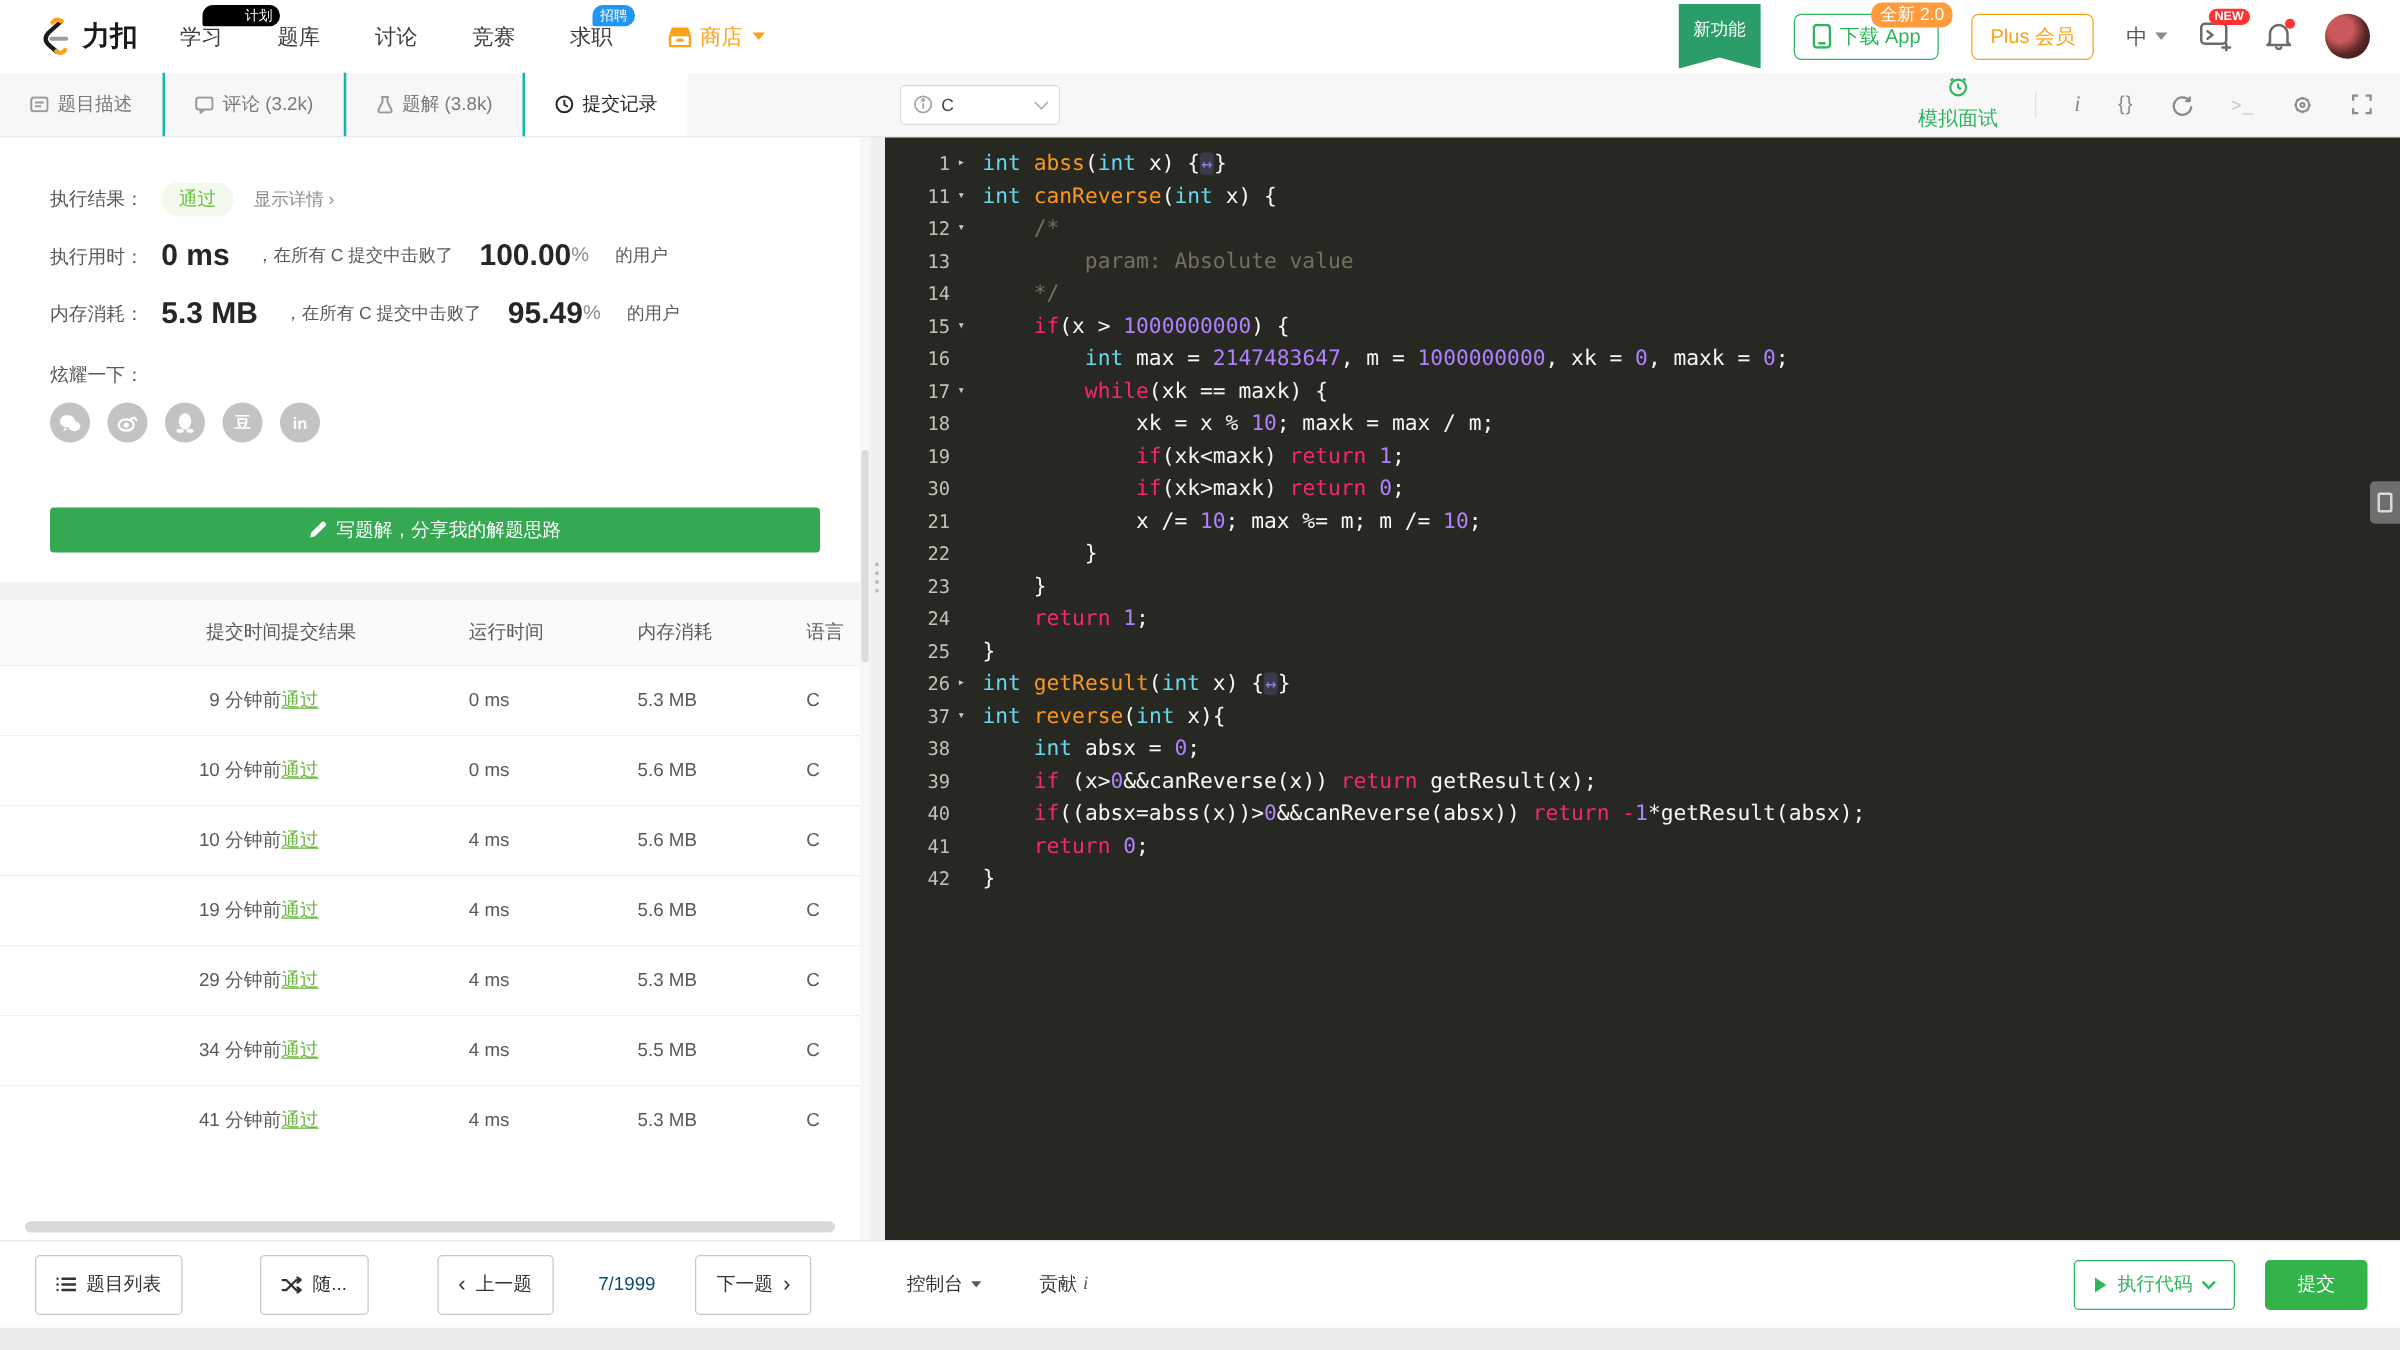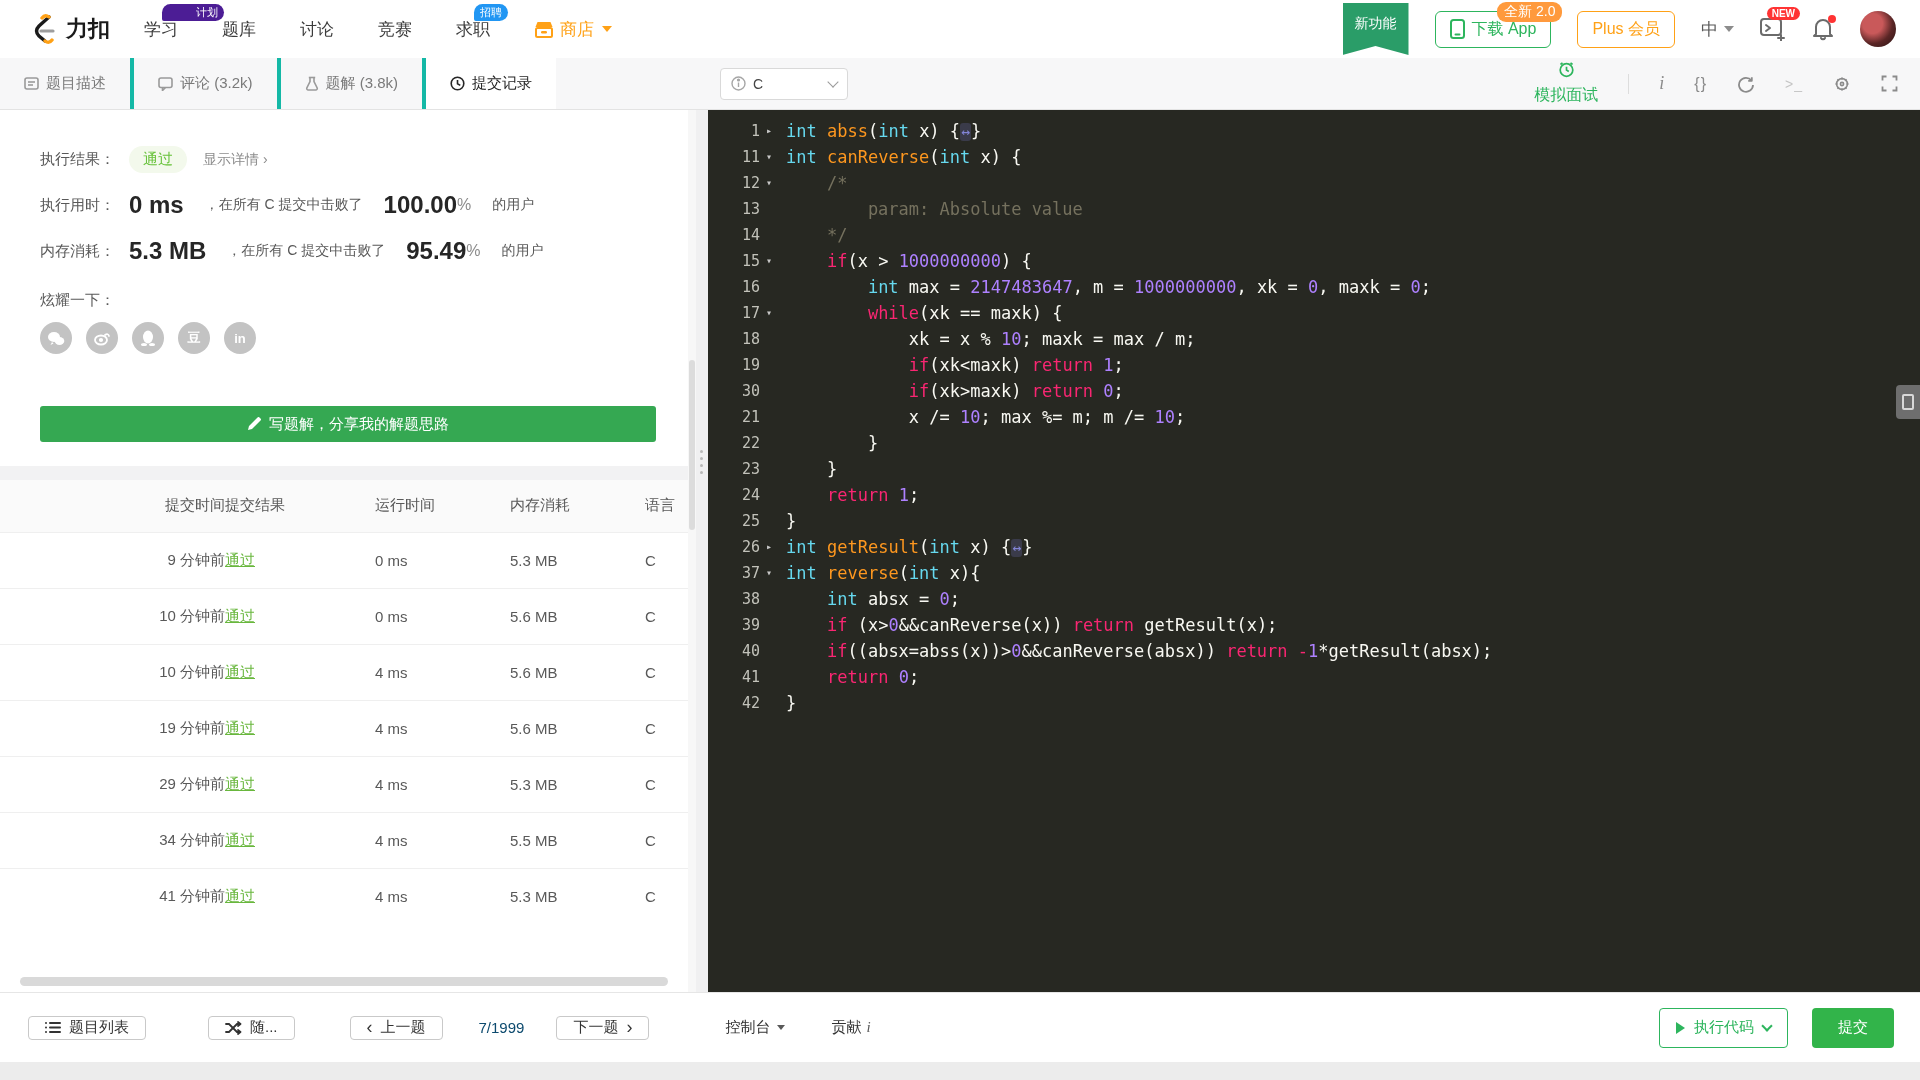--- a/index.html
+++ b/index.html
@@ -25,21 +25,21 @@
   .lang-switch { display:flex; align-items:center; gap:6px; font-size:17px; color:#595959; cursor:pointer; }
   .caret-down { width:0; height:0; border-left:5px solid transparent; border-right:5px solid transparent; border-top:6px solid #8c8c8c; }
   .icon-btn { position:relative; color:#6b6b6b; cursor:pointer; display:flex; }
   .badge-new { position:absolute; top:-10px; right:-14px; background:#f33; color:#fff; font-size:10px; font-weight:bold; padding:1px 5px; border-radius:8px; }
   .dot-red { position:absolute; top:-2px; right:-2px; width:8px; height:8px; background:#f33; border-radius:50%; }
   .avatar { width:36px; height:36px; border-radius:50%; background:radial-gradient(circle at 35% 35%, #c9595a 0 30%, #5b2626 60%, #241111 100%); cursor:pointer; }
 
   
   .row2 { height:52px; display:flex; background:#f7f7f8; border-bottom:1px solid #e3e3e3; }
   .tabbar { width:696px; display:flex; align-items:stretch; }
-  .tab { display:flex; align-items:center; gap:7px; padding:0 24px; font-size:15px; color:#7a7a7a; cursor:pointer; border-right:4px solid #14b8a6; }
+  .tab { display:flex; align-items:center; gap:7px; padding:0 24px; font-size:15px; color:#7a7a7a; cursor:pointer; border-right:2px solid #14b8a6; }
   .tab svg { stroke:#9a9a9a; }
   .tab.active { background:#fff; color:#262626; border-right:none; }
   .tab.active svg { stroke:#262626; }
   .ed-toolbar { flex:1; display:flex; align-items:center; padding-left:24px; padding-right:22px; }
   .lang-dd { width:128px; height:32px; background:#fff; border:1px solid #d9d9d9; border-radius:4px; display:flex; align-items:center; gap:7px; padding:0 10px; font-size:14px; color:#444; cursor:pointer; }
   .lang-dd .grow { flex:1; }
   .tb-right { margin-left:auto; display:flex; align-items:center; gap:30px; }
   .mock { display:flex; align-items:center; gap:7px; color:#2db55d; font-size:16px; cursor:pointer;flex-direction:column; }
   .tb-div { width:1px; height:20px; background:#ddd; }
   .tb-ic { color:#8b8b8b; font-size:17px; cursor:pointer; display:flex; align-items:center; }
@@ -89,21 +89,21 @@
   .gut-fold { width:18px; text-align:center; color:#c8c8c8; font-size:10px; flex:none; }
   .ctext { margin-left:8px; }
   .tk-t{color:#66d9ef}.tk-f{color:#fd971f}.tk-k{color:#f92672}.tk-n{color:#ae81ff}
   .tk-c{color:#75715e}.tk-d{color:#f8f8f2}
   .tk-m{color:#8284d6; background:#3a3b4a; border-radius:3px; padding:0 1px; font-size:15px;}
   .scratch { position:absolute; right:0; top:275px; width:24px; height:34px; background:#6e6e6e; border-radius:4px 0 0 4px; display:flex; align-items:center; justify-content:center; }
   .scratch i { display:block; width:12px; height:16px; border:2px solid #d9d9d9; border-radius:2px; }
 
   
   .footer { height:70px; background:#fff; border-top:1px solid #e6e6e6; display:flex; align-items:center; position:relative; }
-  .fbtn { height:24px; border:1px solid #c9c9c9; border-radius:4px; background:#fff; color:#333; font-size:15px; display:flex; align-items:center; gap:8px; padding:0 16px; cursor:pointer; }
+  .fbtn { height:48px; border:1px solid #c9c9c9; border-radius:4px; background:#fff; color:#333; font-size:15px; display:flex; align-items:center; gap:8px; padding:0 16px; cursor:pointer; }
   .pager { font-size:15px; color:#0c4a6e; }
   .console { display:flex; align-items:center; gap:7px; font-size:15px; color:#333; cursor:pointer; }
   .contrib { display:flex; align-items:center; gap:5px; font-size:15px; color:#333; cursor:pointer; }
   .contrib i { font-family:"Liberation Serif",serif; font-style:italic; color:#595959; }
   .run-btn { height:40px; border:1px solid #2db55d; color:#2db55d; background:#fff; border-radius:4px; font-size:15px; display:flex; align-items:center; gap:9px; padding:0 16px; cursor:pointer; }
   .submit-btn { height:40px; border:none; background:#32b44a; color:#fff; border-radius:4px; font-size:15px; padding:0 26px; cursor:pointer; }
   .chev { font-size:18px; color:#333; }
   .bottom-strip { height:18px; background:#ececec; }
   .play { width:0;height:0;border-top:6px solid transparent;border-bottom:6px solid transparent;border-left:9px solid #2db55d; }
   .vchev { width:8px;height:8px;border-right:2px solid #2db55d;border-bottom:2px solid #2db55d;transform:rotate(45deg);margin-top:-4px; }
@@ -117,21 +117,21 @@
   <div class="logo">
     <svg width="30" height="34" viewBox="0 0 30 34">
       <path d="M21 5 L11 14 Q6 19 11 24 L17 29" fill="none" stroke="#1a1a1a" stroke-width="3.4" stroke-linecap="round"></path>
       <path d="M17 29 Q21 32 24 28" fill="none" stroke="#ffa116" stroke-width="3.4" stroke-linecap="round"></path>
       <path d="M21 5 Q17 2 14 6" fill="none" stroke="#ffa116" stroke-width="3.4" stroke-linecap="round"></path>
       <line x1="13" y1="19" x2="25" y2="19" stroke="#9e9e9e" stroke-width="3.2" stroke-linecap="round"></line>
     </svg>
     <span class="logo-text">力扣</span>
   </div>
   <div class="nav-menu" id="nav-menu">
-      <div class="nav-item"><span>学习</span><span class="nav-badge" style="background: #4c1d95; padding-left: 34px;">计划</span></div>
+      <div class="nav-item"><span>学习</span><span class="nav-badge" style="background: #000000; padding-left: 34px;">计划</span></div>
       <div class="nav-item"><span>题库</span></div>
       <div class="nav-item"><span>讨论</span></div>
       <div class="nav-item"><span>竞赛</span></div>
       <div class="nav-item"><span>求职</span><span class="nav-badge" style="background: rgb(33, 150, 243);">招聘</span></div>
     </div>
   <div class="nav-shop">
     <svg width="20" height="18" viewBox="0 0 20 18">
       <rect x="2" y="8" width="16" height="9" rx="1.5" fill="none" stroke="#ffa116" stroke-width="2"></rect>
       <path d="M1.5 7 L3.5 2 H16.5 L18.5 7 Z" fill="#ffa116"></path>
       <rect x="7" y="11" width="6" height="2.4" rx="1.2" fill="#ffa116"></rect>

